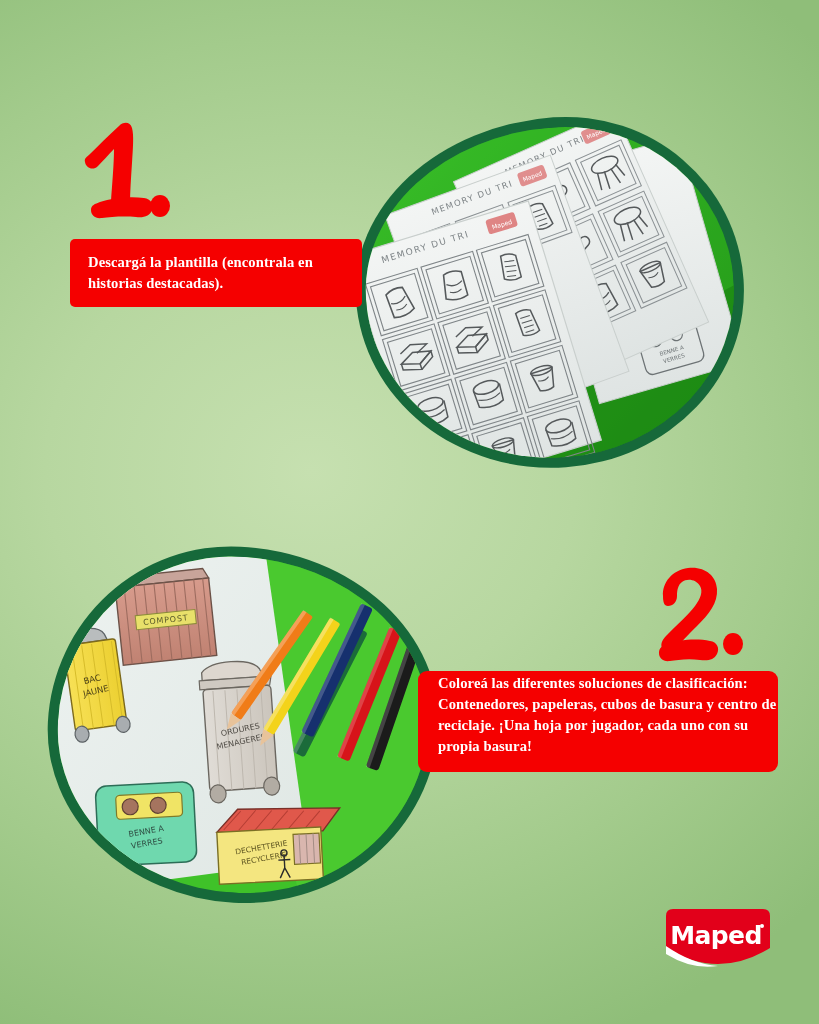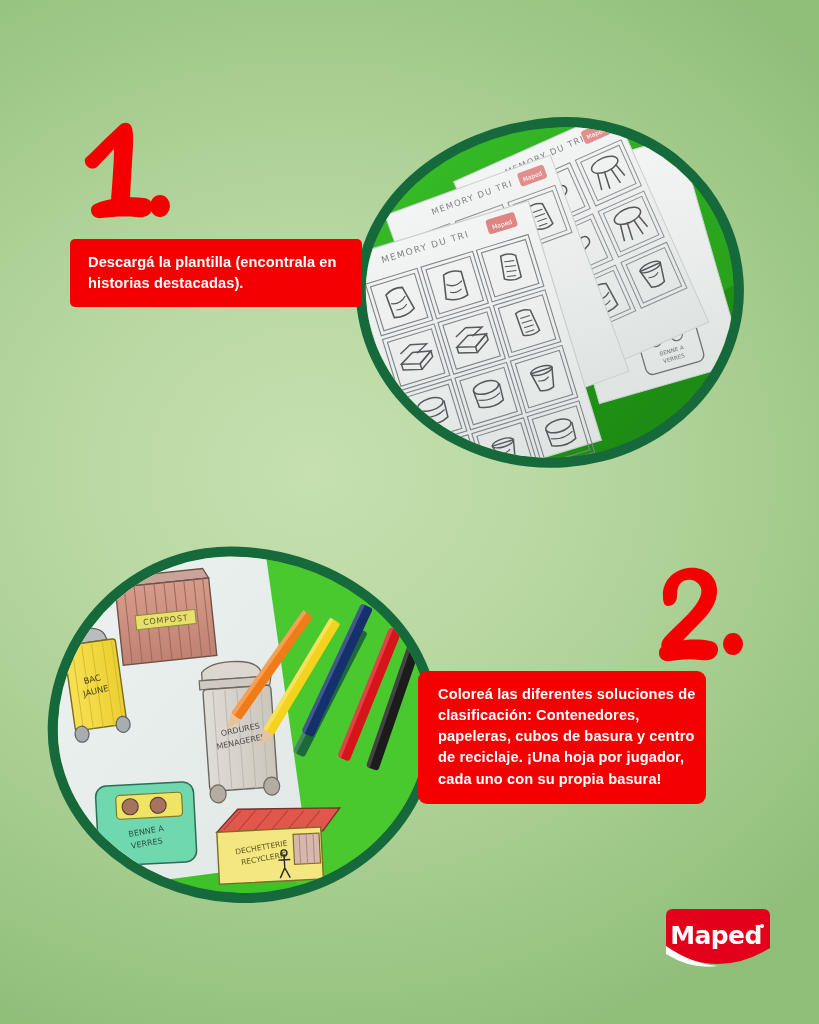--- a/index.html
+++ b/index.html
@@ -18,34 +18,34 @@
 
   
   .step-num{ position:absolute; }
   .step-num svg{ display:block; }
 
   
   .caption{
     position:absolute;
     background:#f50000;
     color:#ffffff;
-    font-family:Liberation Sans, sans-serif;
+    font-family:Liberation Serif, serif;
     font-weight:600;
     letter-spacing:.1px;
     z-index:12;
   }
   #caption1{
     left:70px; top:239px; width:292px;
     padding:13px 0 13px 18px;
     border-radius:5px 5px 5px 5px;
     font-size:14.6px; line-height:1.45;
   }
   #caption2{
-    left:418px; top:671px; width:288px;
-    padding:13px 0 14px 20px;
+    left:418px; top:671px; width:360px;
+    padding:2px 0 14px 20px;
     border-radius:9px;
     font-size:14.6px; line-height:1.45;
   }
 
   
   .blob{
     position:absolute;
     overflow:hidden;
     background:#16693a;
     z-index:6;

